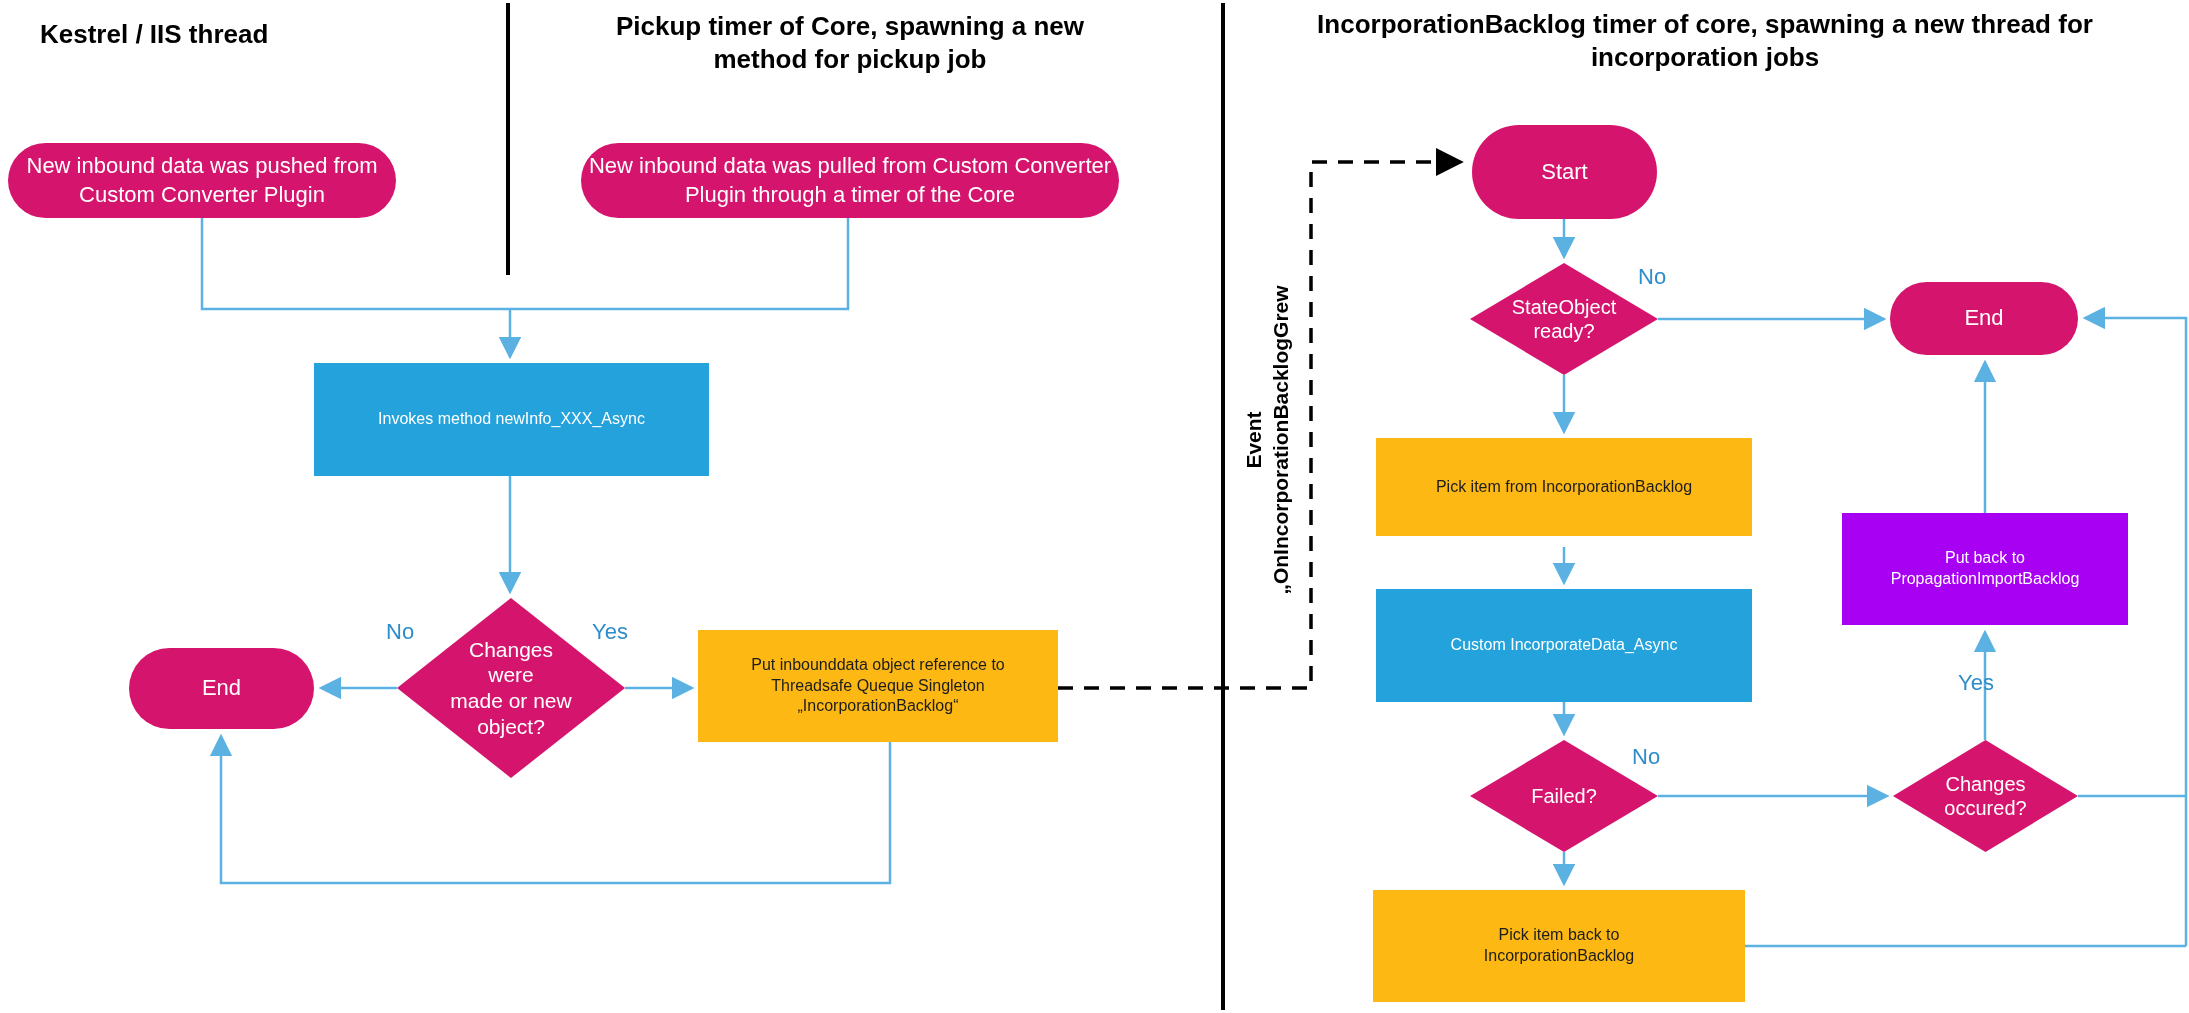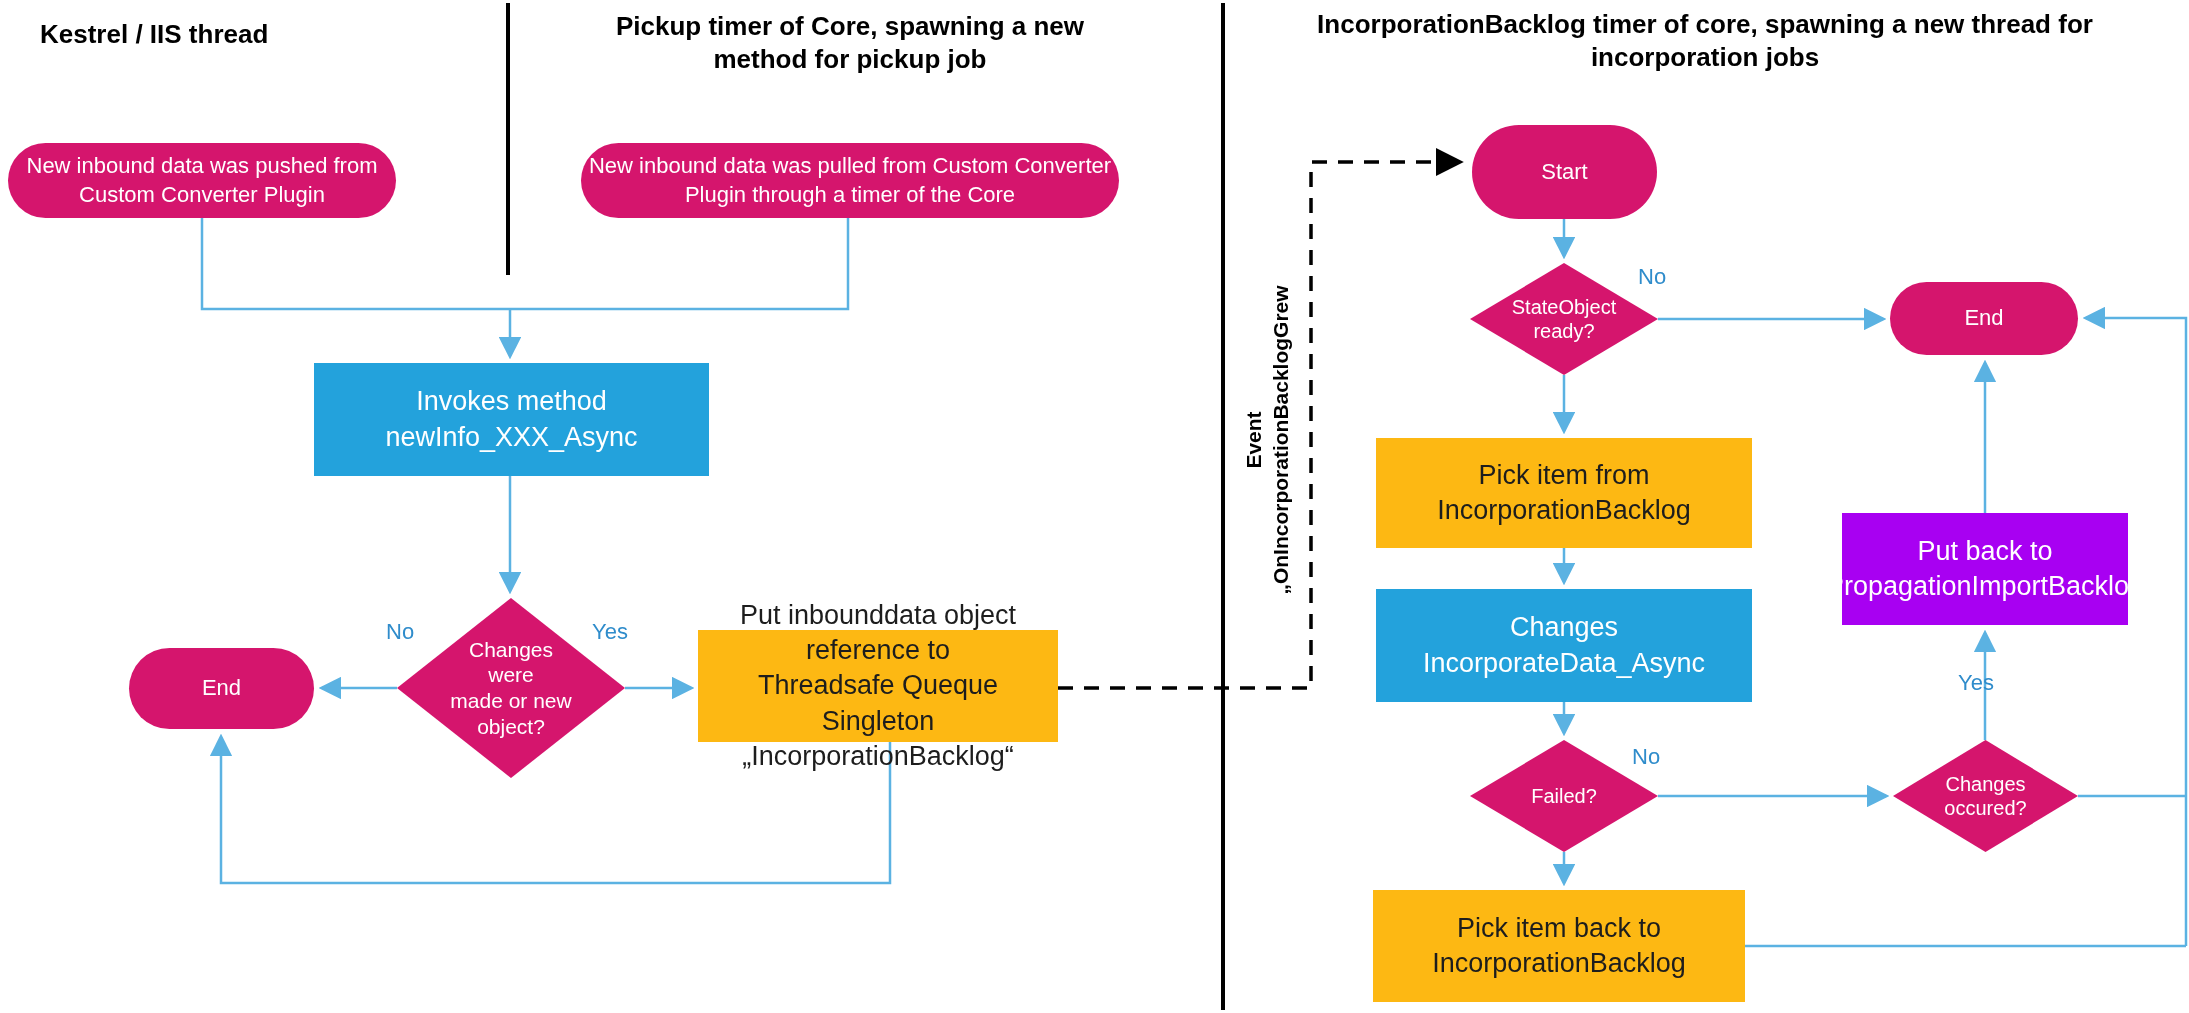--- a/index.html
+++ b/index.html
@@ -17,38 +17,38 @@
   .d2{left:1221px;top:3px;width:4px;height:1007px;}
   .title{
     position:absolute;margin:0;font-size:26px;font-weight:bold;color:var(--ink);
     line-height:1.25;white-space:pre-line;
   }
   .t-left{left:40px;top:18px;width:320px;text-align:left;}
   .t-mid{left:565px;top:10px;width:570px;text-align:center;}
   .t-right{left:1245px;top:8px;width:920px;text-align:center;}
   .node{
     position:absolute;display:flex;align-items:center;justify-content:center;
-    text-align:center;font-size:27px;line-height:1.3;white-space:pre-line;
+    text-align:center;font-size:16px;line-height:1.3;white-space:pre-line;
     color:#fff;
   }
   .pink{background:var(--pink);}
   .blue{background:var(--blue);}
   .orange{background:var(--orange);color:#1d1d1d;}
   .purple{background:var(--purple);}
   .terminator{border-radius:999px;font-size:22px;}
   .diamond{clip-path:polygon(50% 0,100% 50%,50% 100%,0 50%);font-size:20px;line-height:1.22;}
   #pink1{left:8px;top:143px;width:388px;height:75px;border-radius:38px;}
   #pink2{left:581px;top:143px;width:538px;height:75px;border-radius:38px;}
   #blue1{left:314px;top:363px;width:395px;height:113px;}
   #dia-left{left:397px;top:598px;width:228px;height:180px;font-size:21px;}
   #end-left{left:129px;top:648px;width:185px;height:81px;}
   #orange-mid{left:698px;top:630px;width:360px;height:112px;}
   #start{left:1472px;top:125px;width:185px;height:94px;}
   #dia-so{left:1470px;top:263px;width:188px;height:112px;}
-  #orange-r1{left:1376px;top:438px;width:376px;height:110px;}
+  #orange-r1{left:1376px;top:438px;width:376px;height:98px;}
   #blue-r{left:1376px;top:589px;width:376px;height:113px;}
   #dia-failed{left:1470px;top:740px;width:188px;height:112px;}
   #orange-r2{left:1373px;top:890px;width:372px;height:112px;}
   #dia-ch{left:1893px;top:740px;width:185px;height:112px;}
   #purple-box{left:1842px;top:513px;width:286px;height:112px;}
   #end-right{left:1890px;top:282px;width:188px;height:73px;}
   .branch-label{
     position:absolute;font-size:22px;color:var(--label-blue);white-space:nowrap;
   }
   #lbl-no-left{left:386px;top:619px;}
@@ -126,21 +126,21 @@
 object?</div>
   <div class="node pink terminator" id="end-left">End</div>
   <div class="node orange" id="orange-mid">Put inbounddata object reference to
 Threadsafe Queque Singleton
 „IncorporationBacklog“</div>
 
   <div class="node pink terminator" id="start">Start</div>
   <div class="node pink diamond" id="dia-so">StateObject
 ready?</div>
   <div class="node orange" id="orange-r1">Pick item from IncorporationBacklog</div>
-  <div class="node blue" id="blue-r">Changes IncorporateData_Async</div>
+  <div class="node blue" id="blue-r">Custom IncorporateData_Async</div>
   <div class="node pink diamond" id="dia-failed">Failed?</div>
   <div class="node orange" id="orange-r2">Pick item back to
 IncorporationBacklog</div>
   <div class="node pink diamond" id="dia-ch">Changes
 occured?</div>
   <div class="node purple" id="purple-box">Put back to
 PropagationImportBacklog</div>
   <div class="node pink terminator" id="end-right">End</div>
 
   <span class="branch-label" id="lbl-no-left">No</span>

